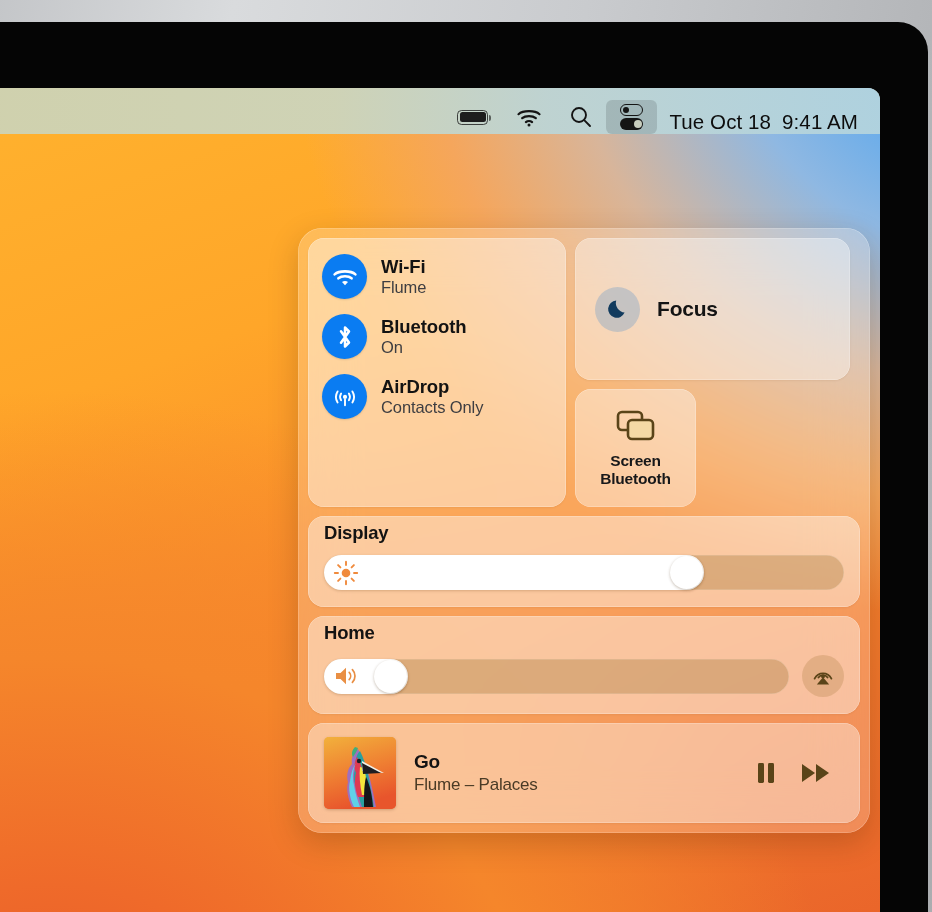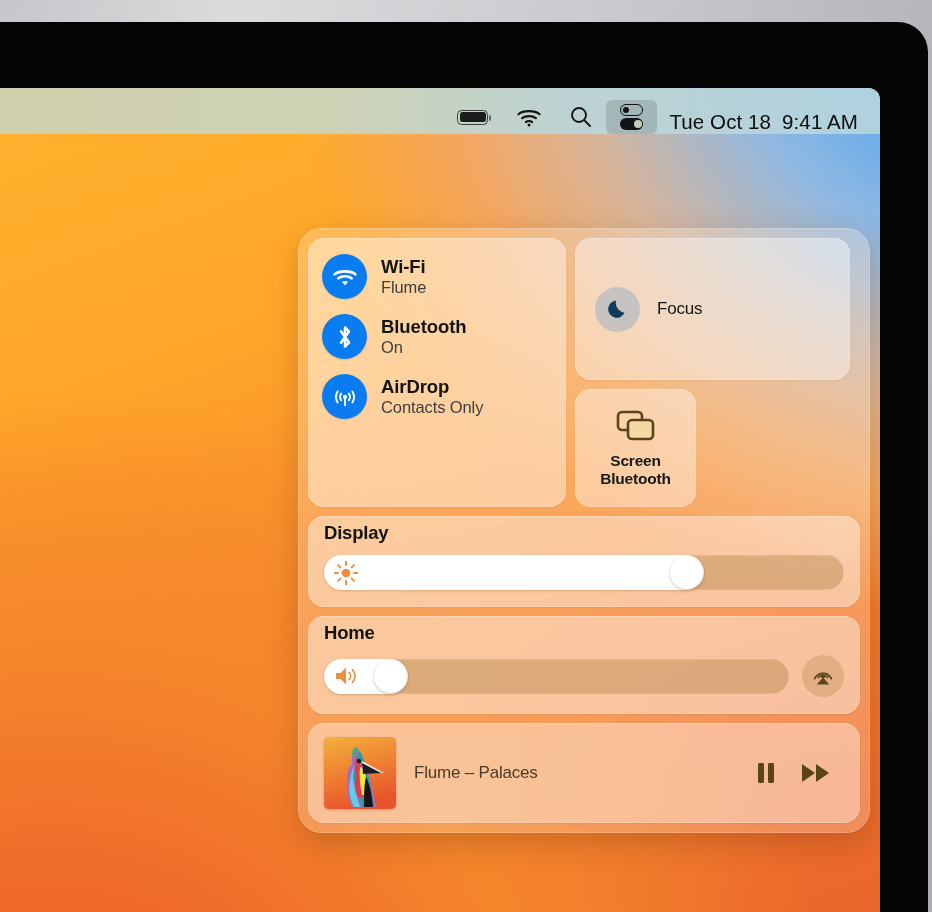--- a/index.html
+++ b/index.html
@@ -169,21 +169,21 @@
     padding-left: 20px;
     gap: 17px;
     background: rgba(255,255,255,0.40);
   }
   .focus-icon {
     width: 45px; height: 45px; border-radius: 50%;
     background: rgba(120,160,200,0.38);
     display:flex; align-items:center; justify-content:center;
     flex: 0 0 auto;
   }
-  .focus-label { font-size: 17px; font-weight: normal; color: #141414; letter-spacing: -0.2px; }
+  .focus-label { font-size: 21px; font-weight: bold; color: #141414; letter-spacing: -0.2px; }
 
   .tile-row { display: flex; gap: 9px; }
   .tile {
     width: 121px; height: 118px;
     border-radius: 16px;
     display: flex; flex-direction: column;
     align-items: center; justify-content: center;
     gap: 9px;
     background: rgba(255,255,255,0.40);
     box-shadow: 0 0 0 0.5px rgba(255,255,255,0.45) inset;
@@ -451,20 +451,21 @@
             <path d="M32 26 C29 32 28 40 30 48 C31 56 34 64 36 70 L30 70 C26 62 24 52 26 44 C27 36 29 30 32 26 Z" fill="#5fd0e8"></path>
             <path d="M36 30 C35 38 36 48 38 58 L44 58 C43 48 42 38 40 31 Z" fill="#f5e63c"></path>
             <path d="M38 24 L60 36 L38 34 Z" fill="#f2f0e6"></path>
             <path d="M38 26 L57 36 L39 37 Z" fill="#1d1d22"></path>
             <path d="M42 40 C46 48 48 58 49 70 L40 70 C40 58 40 48 42 40 Z" fill="#16161a"></path>
             <path d="M31 10 C28 13 27 17 29 20 C31 17 33 14 34 11 Z" fill="#3fae7c"></path>
             <circle cx="35" cy="24" r="2.2" fill="#1d1d22"></circle>
           </svg>
         </div>
         <div class="np-text">
+          <span class="np-title">Go</span>
           <span class="np-sub">Flume – Palaces</span>
         </div>
         <div class="np-controls">
           <div class="ctrl">
             <svg width="24" height="26" viewBox="0 0 24 26">
               <rect x="4" y="3" width="6" height="20" rx="1.4" fill="#5a4418"></rect>
               <rect x="14" y="3" width="6" height="20" rx="1.4" fill="#5a4418"></rect>
             </svg>
           </div>
           <div class="ctrl">

